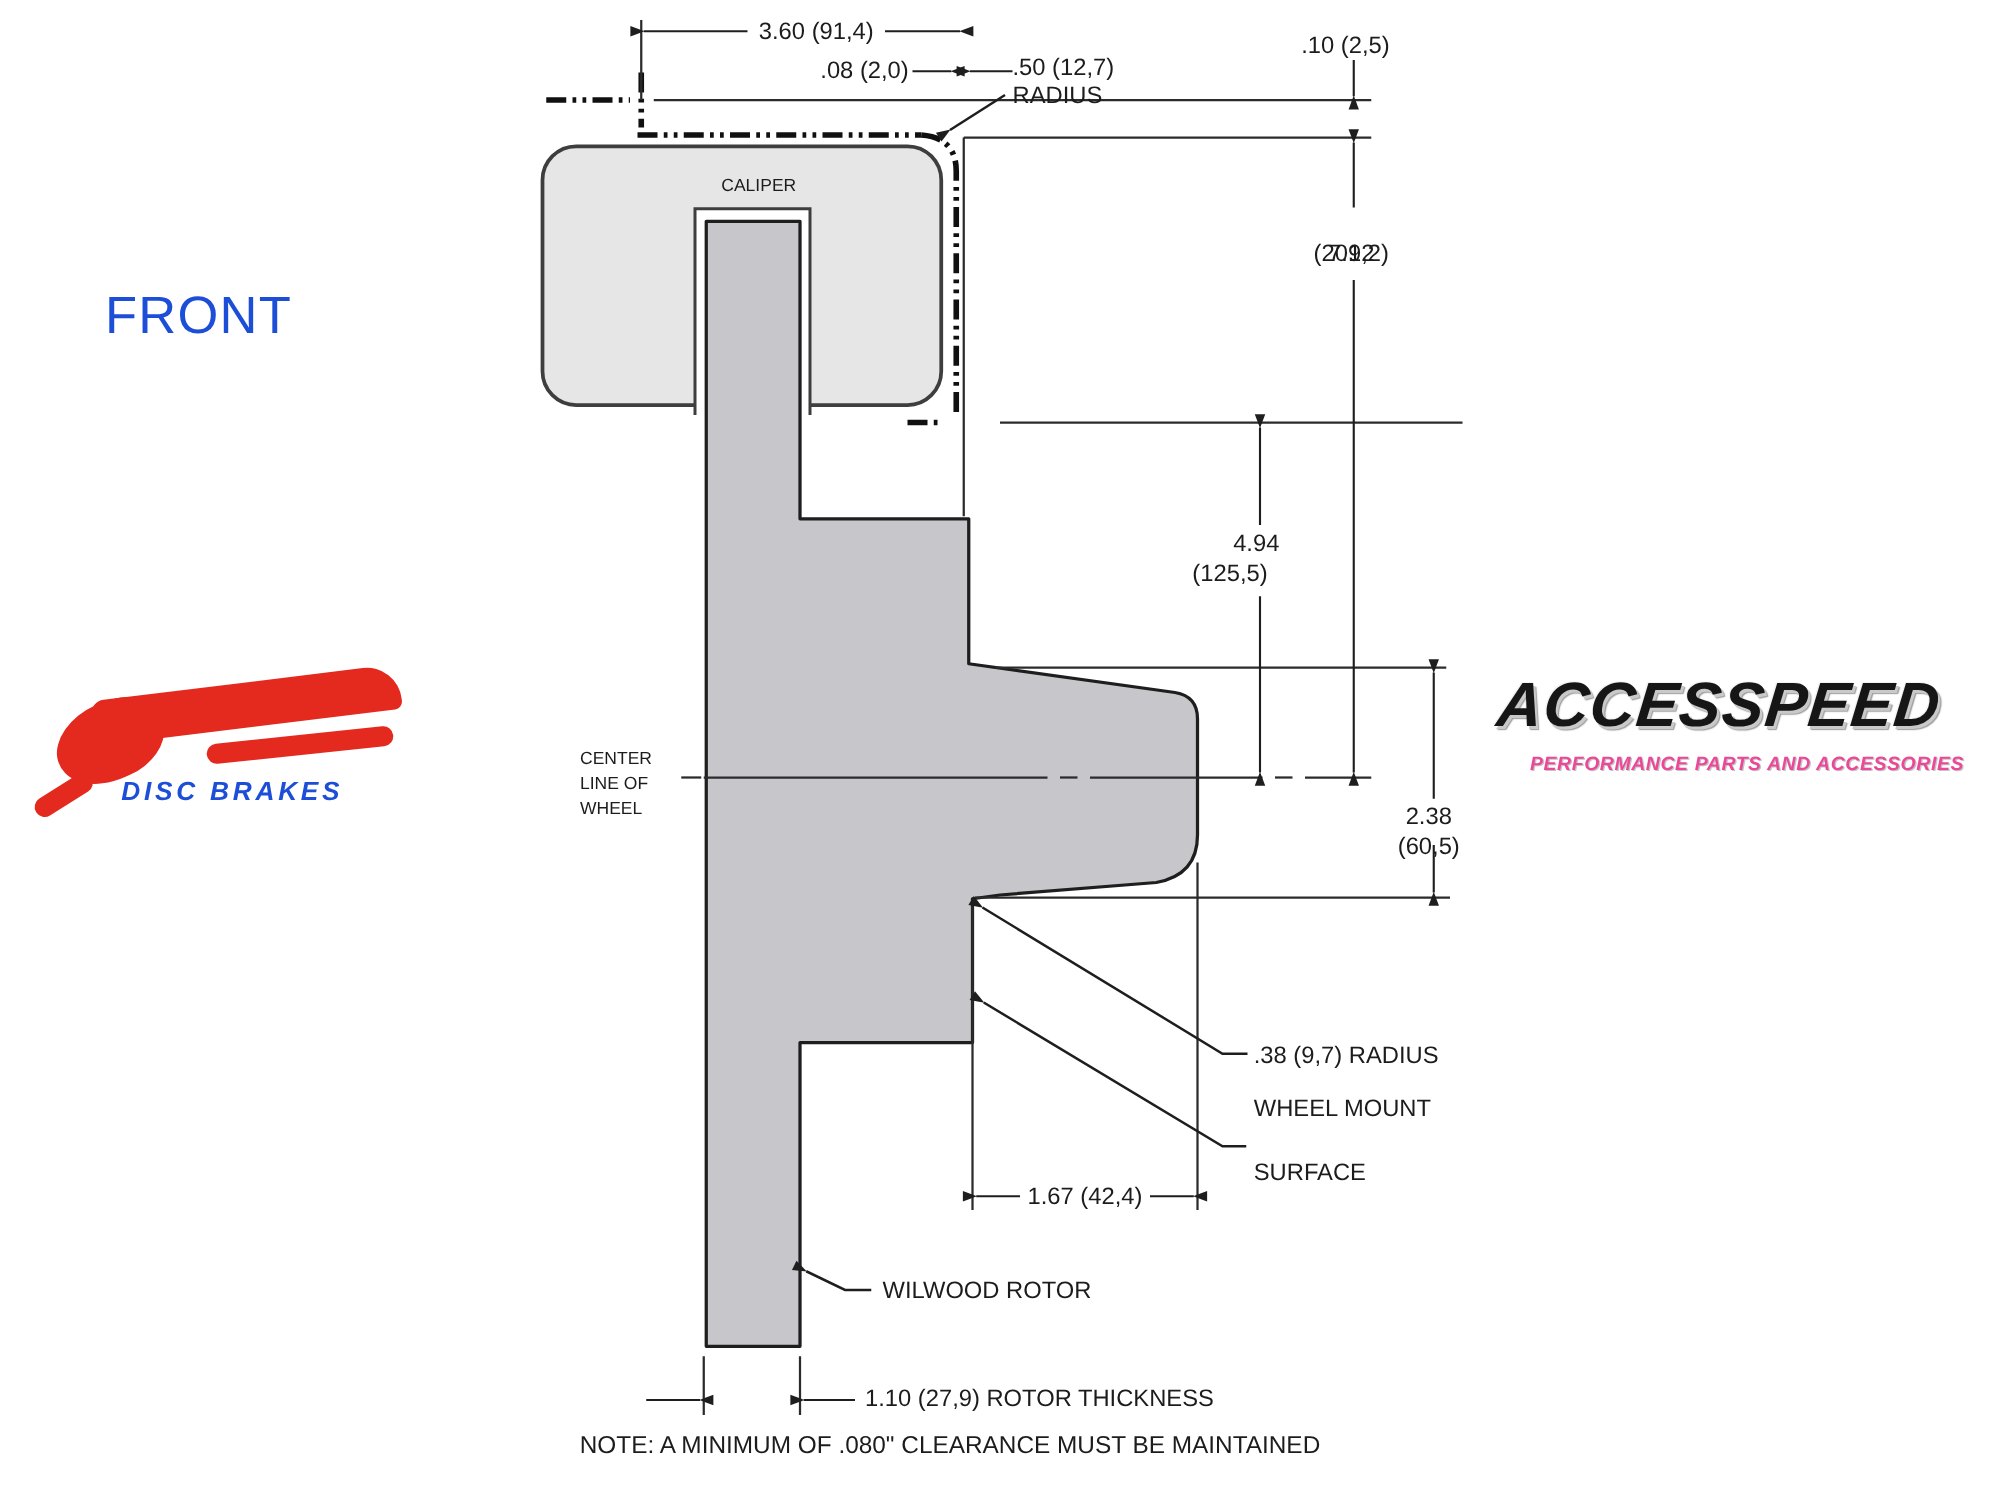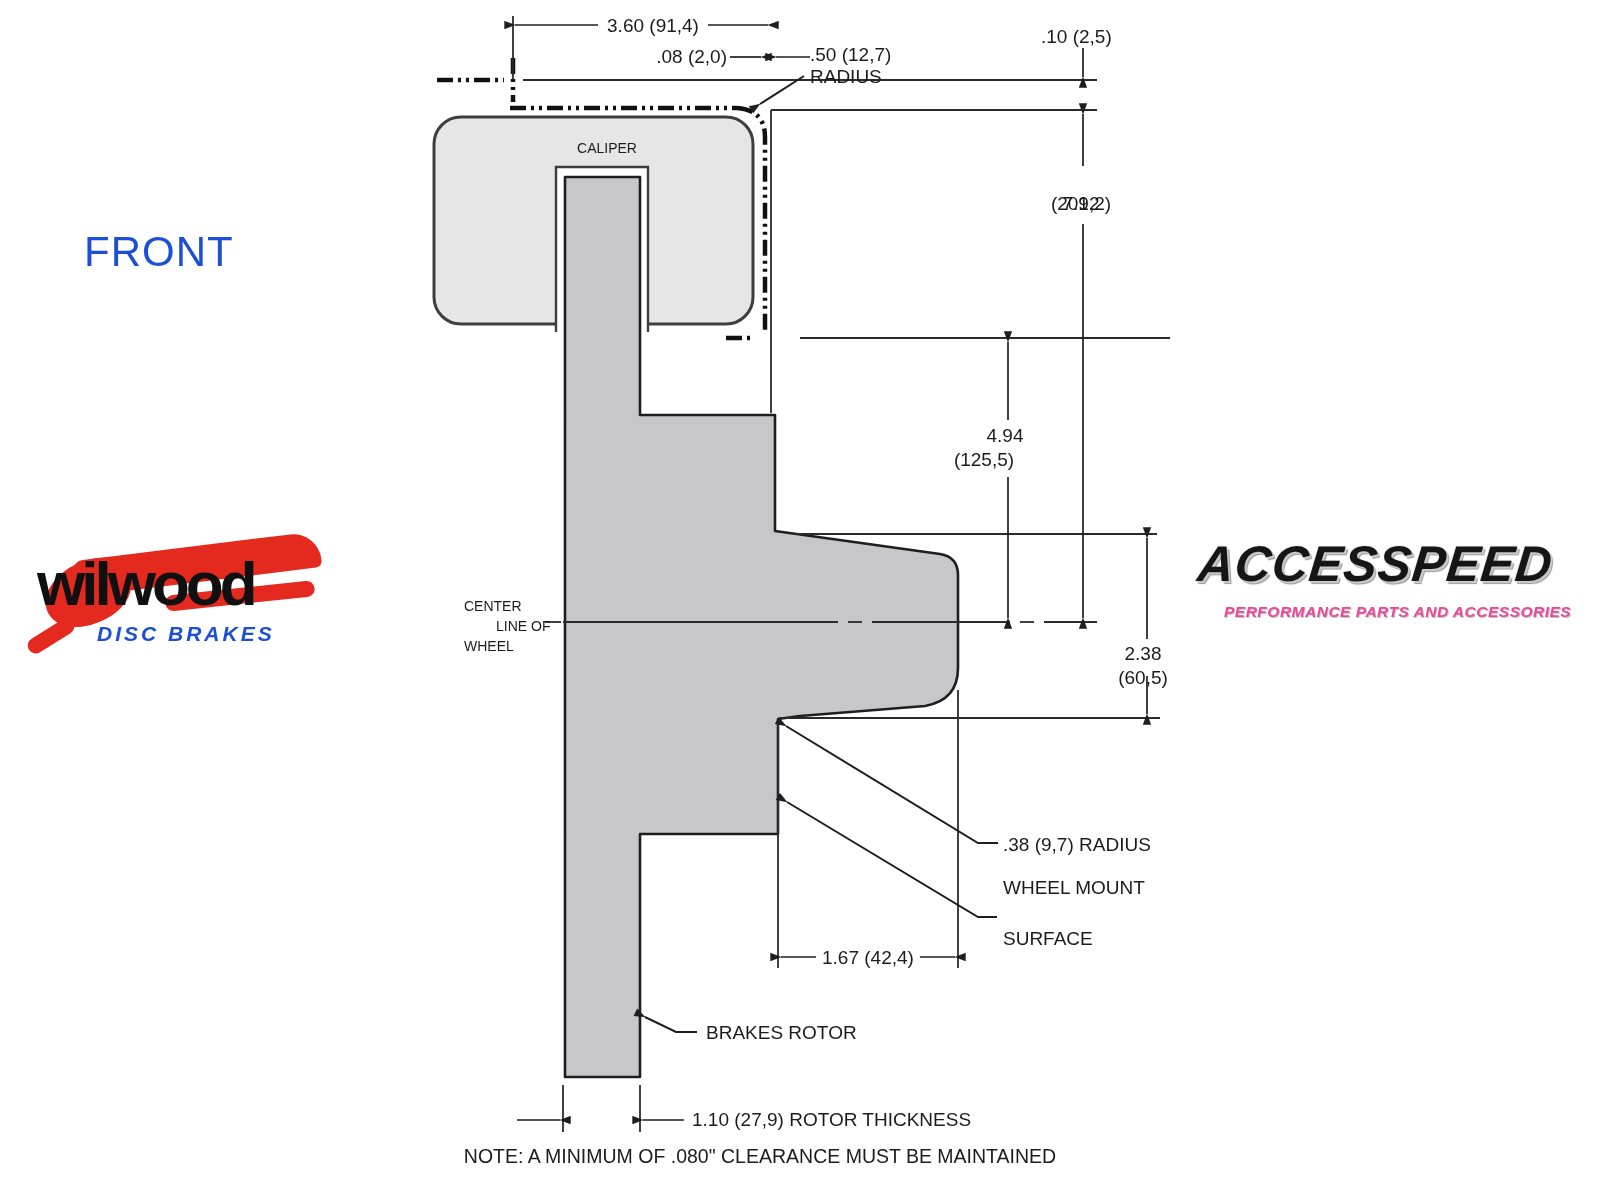--- a/index.html
+++ b/index.html
@@ -136,42 +136,41 @@
   <div class="lbl ctr" style="left:1081px;top:168px;margin-top:24px;">7.92</div>
   <div class="lbl ctr" style="left:1081px;top:192px;">(201,2)</div>
 
   <div class="lbl ctr" style="left:1005px;top:424px;">4.94</div>
   <div class="lbl ctr" style="left:984px;top:448px;">(125,5)</div>
 
   <div class="lbl ctr" style="left:1143px;top:642px;">2.38</div>
   <div class="lbl ctr" style="left:1143px;top:666px;">(60,5)</div>
 
   <div class="lbl small" style="left:464px;top:596px;">CENTER</div>
-  <div class="lbl small" style="left:464px;top:616px;margin-left:32px;">LINE OF</div>
+  <div class="lbl small" style="left:464px;top:616px;">LINE OF</div>
   <div class="lbl small" style="left:464px;top:636px;">WHEEL</div>
 
   <div class="lbl" style="left:1003px;top:833px;">.38 (9,7) RADIUS</div>
 
   <div class="lbl" style="left:1003px;top:876px;">WHEEL MOUNT</div>
   <div class="lbl" style="left:1003px;top:927px;">SURFACE</div>
 
   <div class="lbl" style="left:822px;top:946px;">1.67 (42,4)</div>
 
-  <div class="lbl" style="left:706px;top:1021px;">BRAKES ROTOR</div>
+  <div class="lbl" style="left:706px;top:1021px;">WILWOOD ROTOR</div>
 
   <div class="lbl" style="left:692px;top:1108px;">1.10 (27,9) ROTOR THICKNESS</div>
 
   <div class="lbl note ctr" style="left:760px;top:1144px;">NOTE: A MINIMUM OF .080" CLEARANCE MUST BE MAINTAINED</div>
 
   <div class="wilwood-box">
     <div class="wbrush wb1"></div>
     <div class="wbrush wb2"></div>
     <div class="wbrush wb3"></div>
     <div class="wbrush wb4"></div>
-    <div class="wname">wilwood</div>
     <div class="wsub">DISC BRAKES</div>
   </div>
 
   <div class="acc-box">
     <div class="acc-name">ACCESSPEED</div>
     <div class="acc-sub">PERFORMANCE PARTS AND ACCESSORIES</div>
   </div>
 
 </div>
 

